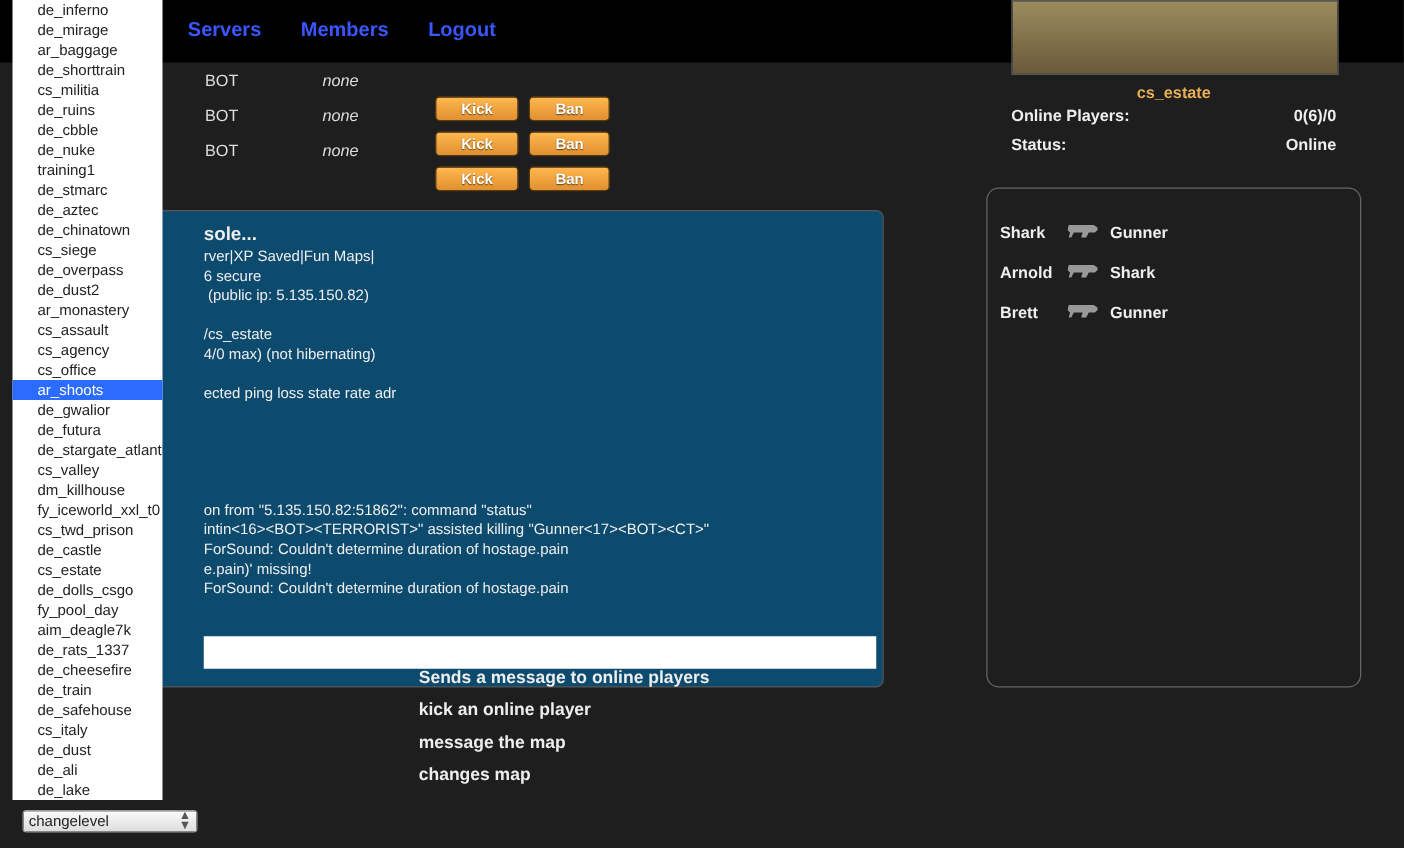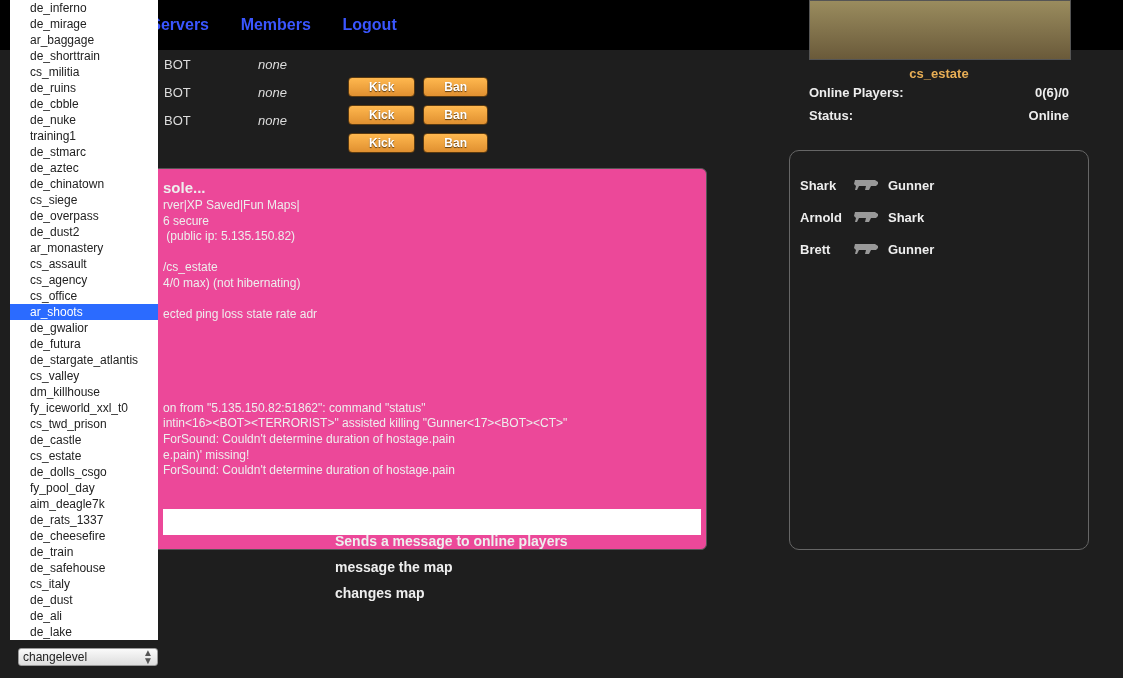--- a/index.html
+++ b/index.html
@@ -24,21 +24,21 @@
     font-size: 16px;
     text-decoration: none;
     margin-right: 28px;
     font-weight: bold;
   }
   
   .maplist {
     position: absolute;
     top: 0;
     left: 10px;
-    width: 148px;
+    width: 120px;
     background: #fff;
     color: #222;
     font-size: 12px;
     z-index: 100;
   }
   .maplist .item {
     padding: 1px 0 1px 20px;
     white-space: nowrap;
     overflow: hidden;
   }
@@ -86,21 +86,21 @@
     margin-right: 8px;
     cursor: pointer;
     margin-top: 46px;
   }
   
   .console {
     position: absolute;
     left: 12px;
     top: 168px;
     width: 695px;
-    background: #ec4899;
+    background: #0c4a6e;
     border: 1px solid #555;
     border-radius: 6px;
     padding: 10px 6px 14px 150px;
     color: #eee;
   }
   .console h3 { font-size: 15px; font-weight: bold; margin-bottom: 2px; }
   .console pre {
     font-family: inherit;
     font-size: 12px;
     white-space: pre-wrap;
@@ -232,20 +232,21 @@
 on from "5.135.150.82:51862": command "status"
 intin&lt;16&gt;&lt;BOT&gt;&lt;TERRORIST&gt;" assisted killing "Gunner&lt;17&gt;&lt;BOT&gt;&lt;CT&gt;"
 ForSound: Couldn't determine duration of hostage.pain
 e.pain)' missing!
 ForSound: Couldn't determine duration of hostage.pain</pre>
   <input class="cmd-input" type="text" style="">
 </div>
 
 <div class="cmds" id="cmds">
     <div>Sends a message to online players</div>
+    <div>kick an online player</div>
     <div>message the map</div>
     <div>changes map</div>
   </div>
 
 <div class="changelevel-select">
   <span>changelevel</span>
   <span class="arrows">▲<br>▼</span>
 </div>
 
 <div class="maplist" id="maplist">

